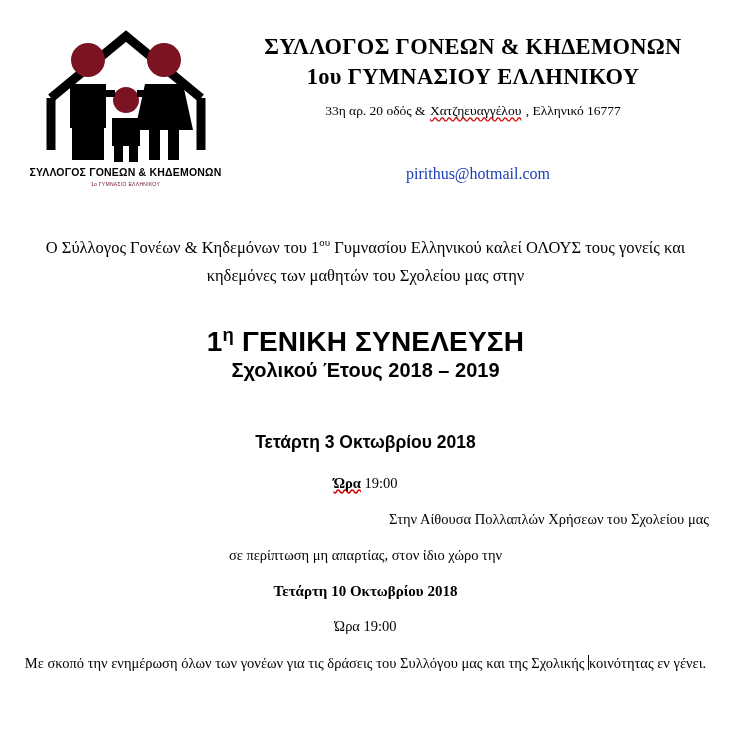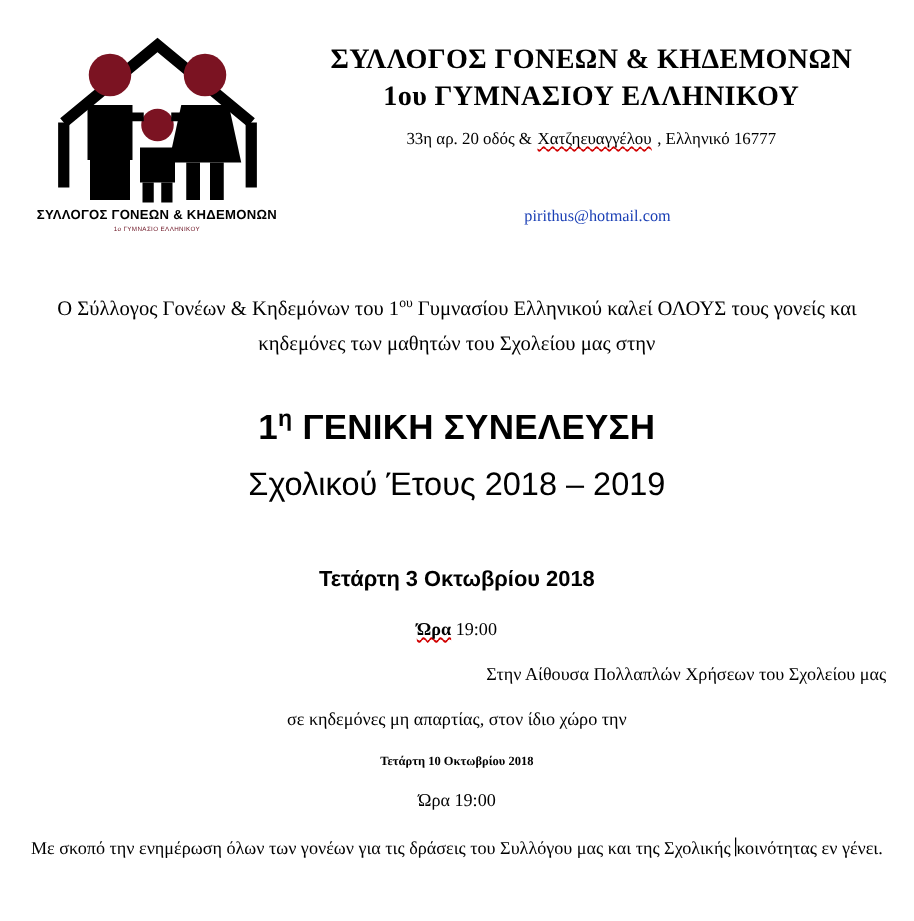--- a/index.html
+++ b/index.html
@@ -71,21 +71,21 @@
   }
   .spellerr {
     text-decoration: underline;
     text-decoration-color: #d00000;
     text-decoration-style: wavy;
     text-decoration-skip-ink: none;
     padding: 0 1px;
   }
   .org-email {
     font-family: "Liberation Serif", serif;
-    font-size: 13px;
+    font-size: 16px;
     color: #1a3fb5;
     margin-top: 44px;
     margin-left: 10px;
   }
 
   
   .doc-body {
     padding: 0 22px;
     margin-top: 46px;
   }
@@ -111,23 +111,22 @@
   .h2-line {
     text-align: center;
     font-family: "Liberation Sans", sans-serif;
     font-weight: bold;
     font-size: 17px;
     margin-top: 21px;
   }
   .h3-line {
     text-align: center;
     font-family: "Liberation Sans", sans-serif;
-    font-weight: normal;
-    font-size: 26px;
-    margin-top: 14px;
+    font-weight: bold;
+    font-size: 20px;
   }
 
   .date-line {
     text-align: center;
     font-family: "Liberation Sans", sans-serif;
     font-weight: bold;
     font-size: 17.5px;
     margin-top: 50px;
   }
   .time-line {
@@ -152,21 +151,21 @@
   .alt-line {
     text-align: center;
     font-family: "Liberation Serif", serif;
     font-size: 14.5px;
     margin-top: 19px;
   }
   .date2-line {
     text-align: center;
     font-family: "Liberation Serif", serif;
     font-weight: bold;
-    font-size: 10px;
+    font-size: 15px;
     margin-top: 19px;
   }
   .time2-line {
     text-align: center;
     font-family: "Liberation Serif", serif;
     font-size: 14.5px;
     margin-top: 18px;
   }
   .purpose-line {
     text-align: center;
@@ -234,21 +233,21 @@
 
 
   <div class="h3-line">Σχολικού Έτους 2018 – 2019</div>
 
   <div class="date-line">Τετάρτη 3 Οκτωβρίου 2018</div>
 
   <div class="time-line"><span class="ora">Ώρα</span> <span>19:00</span></div>
 
   <div class="place-line">Στην Αίθουσα Πολλαπλών Χρήσεων του Σχολείου μας</div>
 
-  <div class="alt-line">σε κηδεμόνες μη απαρτίας, στον ίδιο χώρο την</div>
+  <div class="alt-line">σε περίπτωση μη απαρτίας, στον ίδιο χώρο την</div>
 
   <div class="date2-line">Τετάρτη 10 Οκτωβρίου 2018</div>
 
   <div class="time2-line"><span class="ora">Ώρα</span> <span>19:00</span></div>
 
   <div class="purpose-line"><span>Με σκοπό την ενημέρωση όλων των γονέων για τις δράσεις του Συλλόγου μας και της Σχολικής </span><span class="caret"></span><span>κοινότητας εν γένει.</span></div>
 
 </div>
 
 </body></html>

